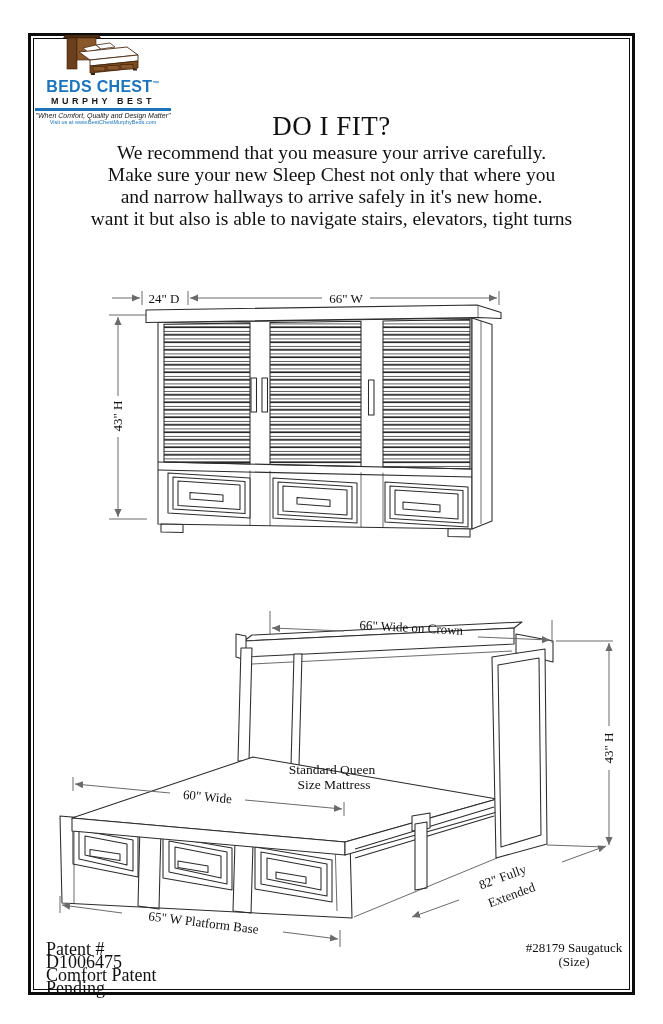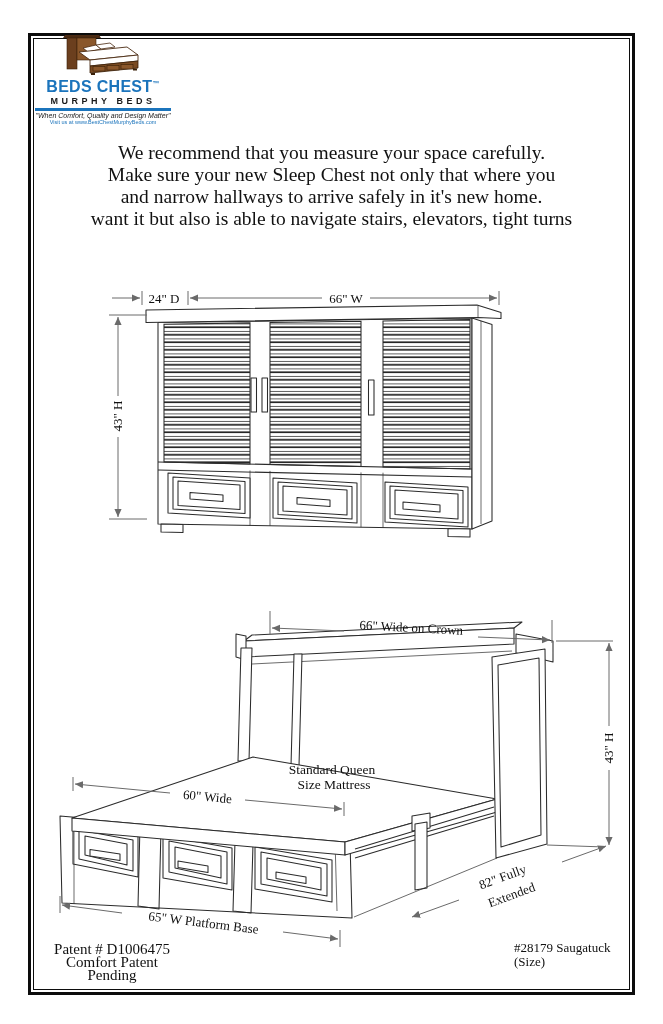--- a/index.html
+++ b/index.html
@@ -27,22 +27,22 @@
   
   .diagram-svg{position:absolute;left:0;top:0;width:663px;height:1024px;}
   .furn{fill:#ffffff;stroke:#2b2b2b;stroke-width:1.05;stroke-linejoin:round;}
   .fline{fill:none;stroke:#2b2b2b;stroke-width:1.05;stroke-linejoin:round;}
   .fthin{fill:none;stroke:#2b2b2b;stroke-width:.7;}
   .dim{fill:none;stroke:#6a6a6a;stroke-width:1;}
   .dimtext{font-family:"Liberation Serif",serif;font-size:13px;fill:#101010;}
   .mattress-text{font-family:"Liberation Serif",serif;font-size:13.5px;fill:#101010;}
 
   
-  .patent{position:absolute;left:46px;top:943px;width:132px;text-align:center;font-size:15px;line-height:13px;}
-  .model{position:absolute;left:514px;top:941px;width:120px;font-size:13px;line-height:14px;}
+  .patent{position:absolute;left:46px;top:943px;width:132px;font-size:18px;line-height:13px;}
+  .model{position:absolute;left:514px;top:941px;width:120px;text-align:center;font-size:13px;line-height:14px;}
 </style>
 </head>
 <body>
 
 <div class="page">
 
   <div class="page-border">
     <div class="page-border-inner"></div>
   </div>
 
@@ -56,28 +56,29 @@
       <polygon points="18,17 66,12 77,20 29,25" fill="#ffffff" stroke="#4a2a12" stroke-width=".9"></polygon>
       <polygon points="29,25 77,20 77,26 29,31" fill="#ffffff" stroke="#4a2a12" stroke-width=".9"></polygon>
       <polygon points="29,31 77,26 77,33 29,38" fill="#7a4a21" stroke="#3a2008" stroke-width=".8"></polygon>
       <rect x="32" y="31.5" width="12" height="4.5" fill="#8a572b" stroke="#3a2008" stroke-width=".6"></rect>
       <rect x="46" y="30.5" width="12" height="4.5" fill="#8a572b" stroke="#3a2008" stroke-width=".6"></rect>
       <rect x="60" y="29.5" width="12" height="4.5" fill="#8a572b" stroke="#3a2008" stroke-width=".6"></rect>
       <rect x="30" y="38" width="4" height="2" fill="#3a2008"></rect>
       <rect x="72" y="33.5" width="4" height="2" fill="#3a2008"></rect>
     </svg>
     <div class="brand"><span>BEDS CHEST</span><sup>™</sup></div>
-    <div class="subtitle">MURPHY BEDS</div>
+    <div class="subtitle">MURPHY BEST</div>
     <div class="blue-rule"></div>
     <div class="tagline">"When Comfort, Quality and Design Matter"</div>
     <div class="website">Visit us at www.BestChestMurphyBeds.com</div>
   </div>
 
+  <div class="title">DO I FIT?</div>
   <div class="intro">
-    <div>We recommend that you measure your space carefully.</div>
+    <div>We recommend that you measure your arrive carefully.</div>
     <div>Make sure your new Sleep Chest not only that where you</div>
     <div>and narrow hallways to arrive safely in it's new home.</div>
     <div>want it but also is able to navigate stairs, elevators, tight turns</div>
   </div>
 
   <svg class="diagram-svg" viewBox="0 0 663 1024">
     <defs>
       <marker id="arr" viewBox="0 0 10 10" refX="9" refY="5" markerWidth="9" markerHeight="9" orient="auto-start-reverse" markerUnits="userSpaceOnUse">
         <path d="M0,1 L9,5 L0,9 z" fill="#6a6a6a"></path>
       </marker>

